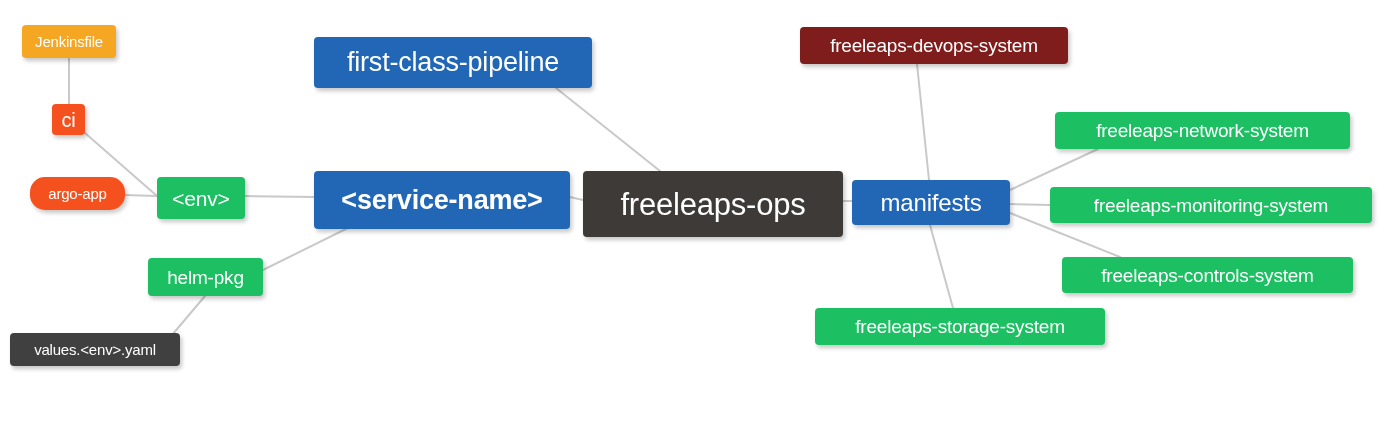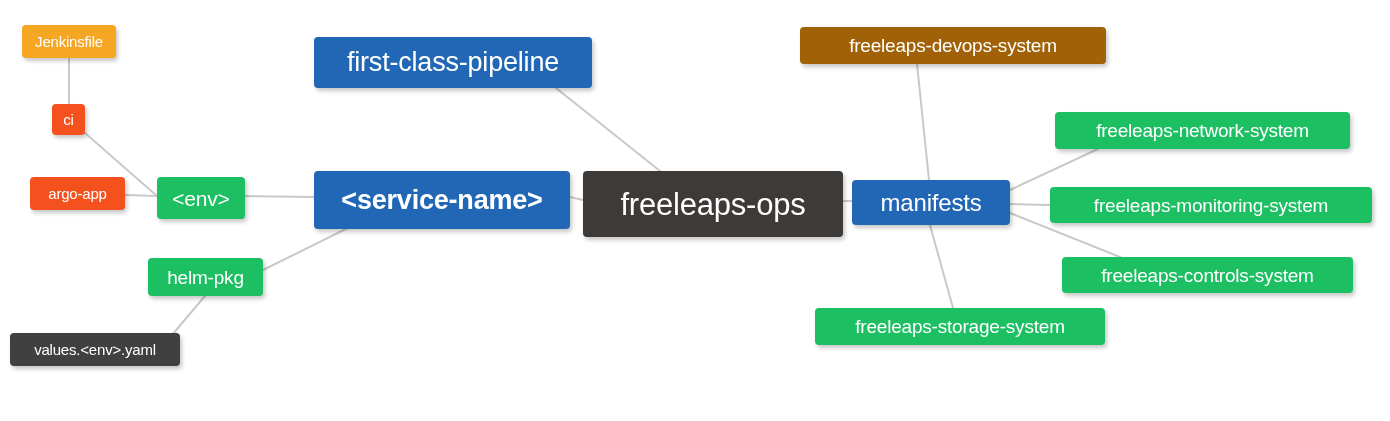--- a/index.html
+++ b/index.html
@@ -60,24 +60,24 @@
       <line x1="929" y1="180" x2="917" y2="64" stroke="#c9c9c9" stroke-width="2" stroke-linecap="round"></line>
       <line x1="1010" y1="190" x2="1098" y2="149" stroke="#c9c9c9" stroke-width="2" stroke-linecap="round"></line>
       <line x1="1010" y1="204" x2="1050" y2="205" stroke="#c9c9c9" stroke-width="2" stroke-linecap="round"></line>
       <line x1="1010" y1="213" x2="1120" y2="257" stroke="#c9c9c9" stroke-width="2" stroke-linecap="round"></line>
       <line x1="930" y1="225" x2="953" y2="308" stroke="#c9c9c9" stroke-width="2" stroke-linecap="round"></line>
     </svg>
   <div id="node-layer">
       <div class="node" style="left: 22px; top: 25px; width: 94px; height: 33px; background: rgb(245, 166, 35); font-size: 15px; color: rgb(255, 255, 255);">
         <span class="node-label">Jenkinsfile</span>
       </div>
-      <div class="node" style="left: 52px; top: 104px; width: 33px; height: 31px; background: rgb(244, 81, 30); font-size: 15px; color: rgb(255, 255, 255);">
+      <div class="node" style="left: 52px; top: 104px; width: 33px; height: 31px; background: rgb(244, 81, 30); font-size: 20px; color: rgb(255, 255, 255);">
         <span class="node-label">ci</span>
       </div>
-      <div class="node" style="left: 30px; top: 177px; width: 95px; height: 33px; background: rgb(244, 81, 30); font-size: 15px; color: rgb(255, 255, 255);">
+      <div class="node" style="left: 30px; top: 177px; width: 95px; height: 33px; background: rgb(244, 81, 30); font-size: 15px; color: rgb(255, 255, 255); border-radius: 15px;">
         <span class="node-label">argo-app</span>
       </div>
       <div class="node" style="left: 157px; top: 177px; width: 88px; height: 42px; background: rgb(29, 191, 99); font-size: 21px; color: rgb(255, 255, 255);">
         <span class="node-label">&lt;env&gt;</span>
       </div>
       <div class="node" style="left: 148px; top: 258px; width: 115px; height: 38px; background: rgb(29, 191, 99); font-size: 19px; color: rgb(255, 255, 255);">
         <span class="node-label">helm-pkg</span>
       </div>
       <div class="node" style="left: 10px; top: 333px; width: 170px; height: 33px; background: #404040; font-size: 15px; color: rgb(255, 255, 255);">
         <span class="node-label">values.&lt;env&gt;.yaml</span>
@@ -87,21 +87,21 @@
       </div>
       <div class="node" style="left: 314px; top: 171px; width: 256px; height: 58px; background: rgb(33, 103, 181); font-size: 27px; color: rgb(255, 255, 255); font-weight: bold;">
         <span class="node-label">&lt;service-name&gt;</span>
       </div>
       <div class="node" style="left: 583px; top: 171px; width: 260px; height: 66px; background: rgb(62, 58, 56); font-size: 31px; color: rgb(255, 255, 255);">
         <span class="node-label">freeleaps-ops</span>
       </div>
       <div class="node" style="left: 852px; top: 180px; width: 158px; height: 45px; background: rgb(33, 103, 181); font-size: 24px; color: rgb(255, 255, 255);">
         <span class="node-label">manifests</span>
       </div>
-      <div class="node" style="left: 800px; top: 27px; width: 306px; height: 37px; background: #a16207; font-size: 19px; color: rgb(255, 255, 255);">
+      <div class="node" style="left: 800px; top: 27px; width: 268px; height: 37px; background: #7f1d1d; font-size: 19px; color: rgb(255, 255, 255);">
         <span class="node-label">freeleaps-devops-system</span>
       </div>
       <div class="node" style="left: 1055px; top: 112px; width: 295px; height: 37px; background: rgb(29, 191, 99); font-size: 19px; color: rgb(255, 255, 255); align-items: center;">
         <span class="node-label">freeleaps-network-system</span>
       </div>
       <div class="node" style="left: 1050px; top: 187px; width: 322px; height: 36px; background: rgb(29, 191, 99); font-size: 19px; color: rgb(255, 255, 255);">
         <span class="node-label">freeleaps-monitoring-system</span>
       </div>
       <div class="node" style="left: 1062px; top: 257px; width: 291px; height: 36px; background: rgb(29, 191, 99); font-size: 19px; color: rgb(255, 255, 255);">
         <span class="node-label">freeleaps-controls-system</span>

